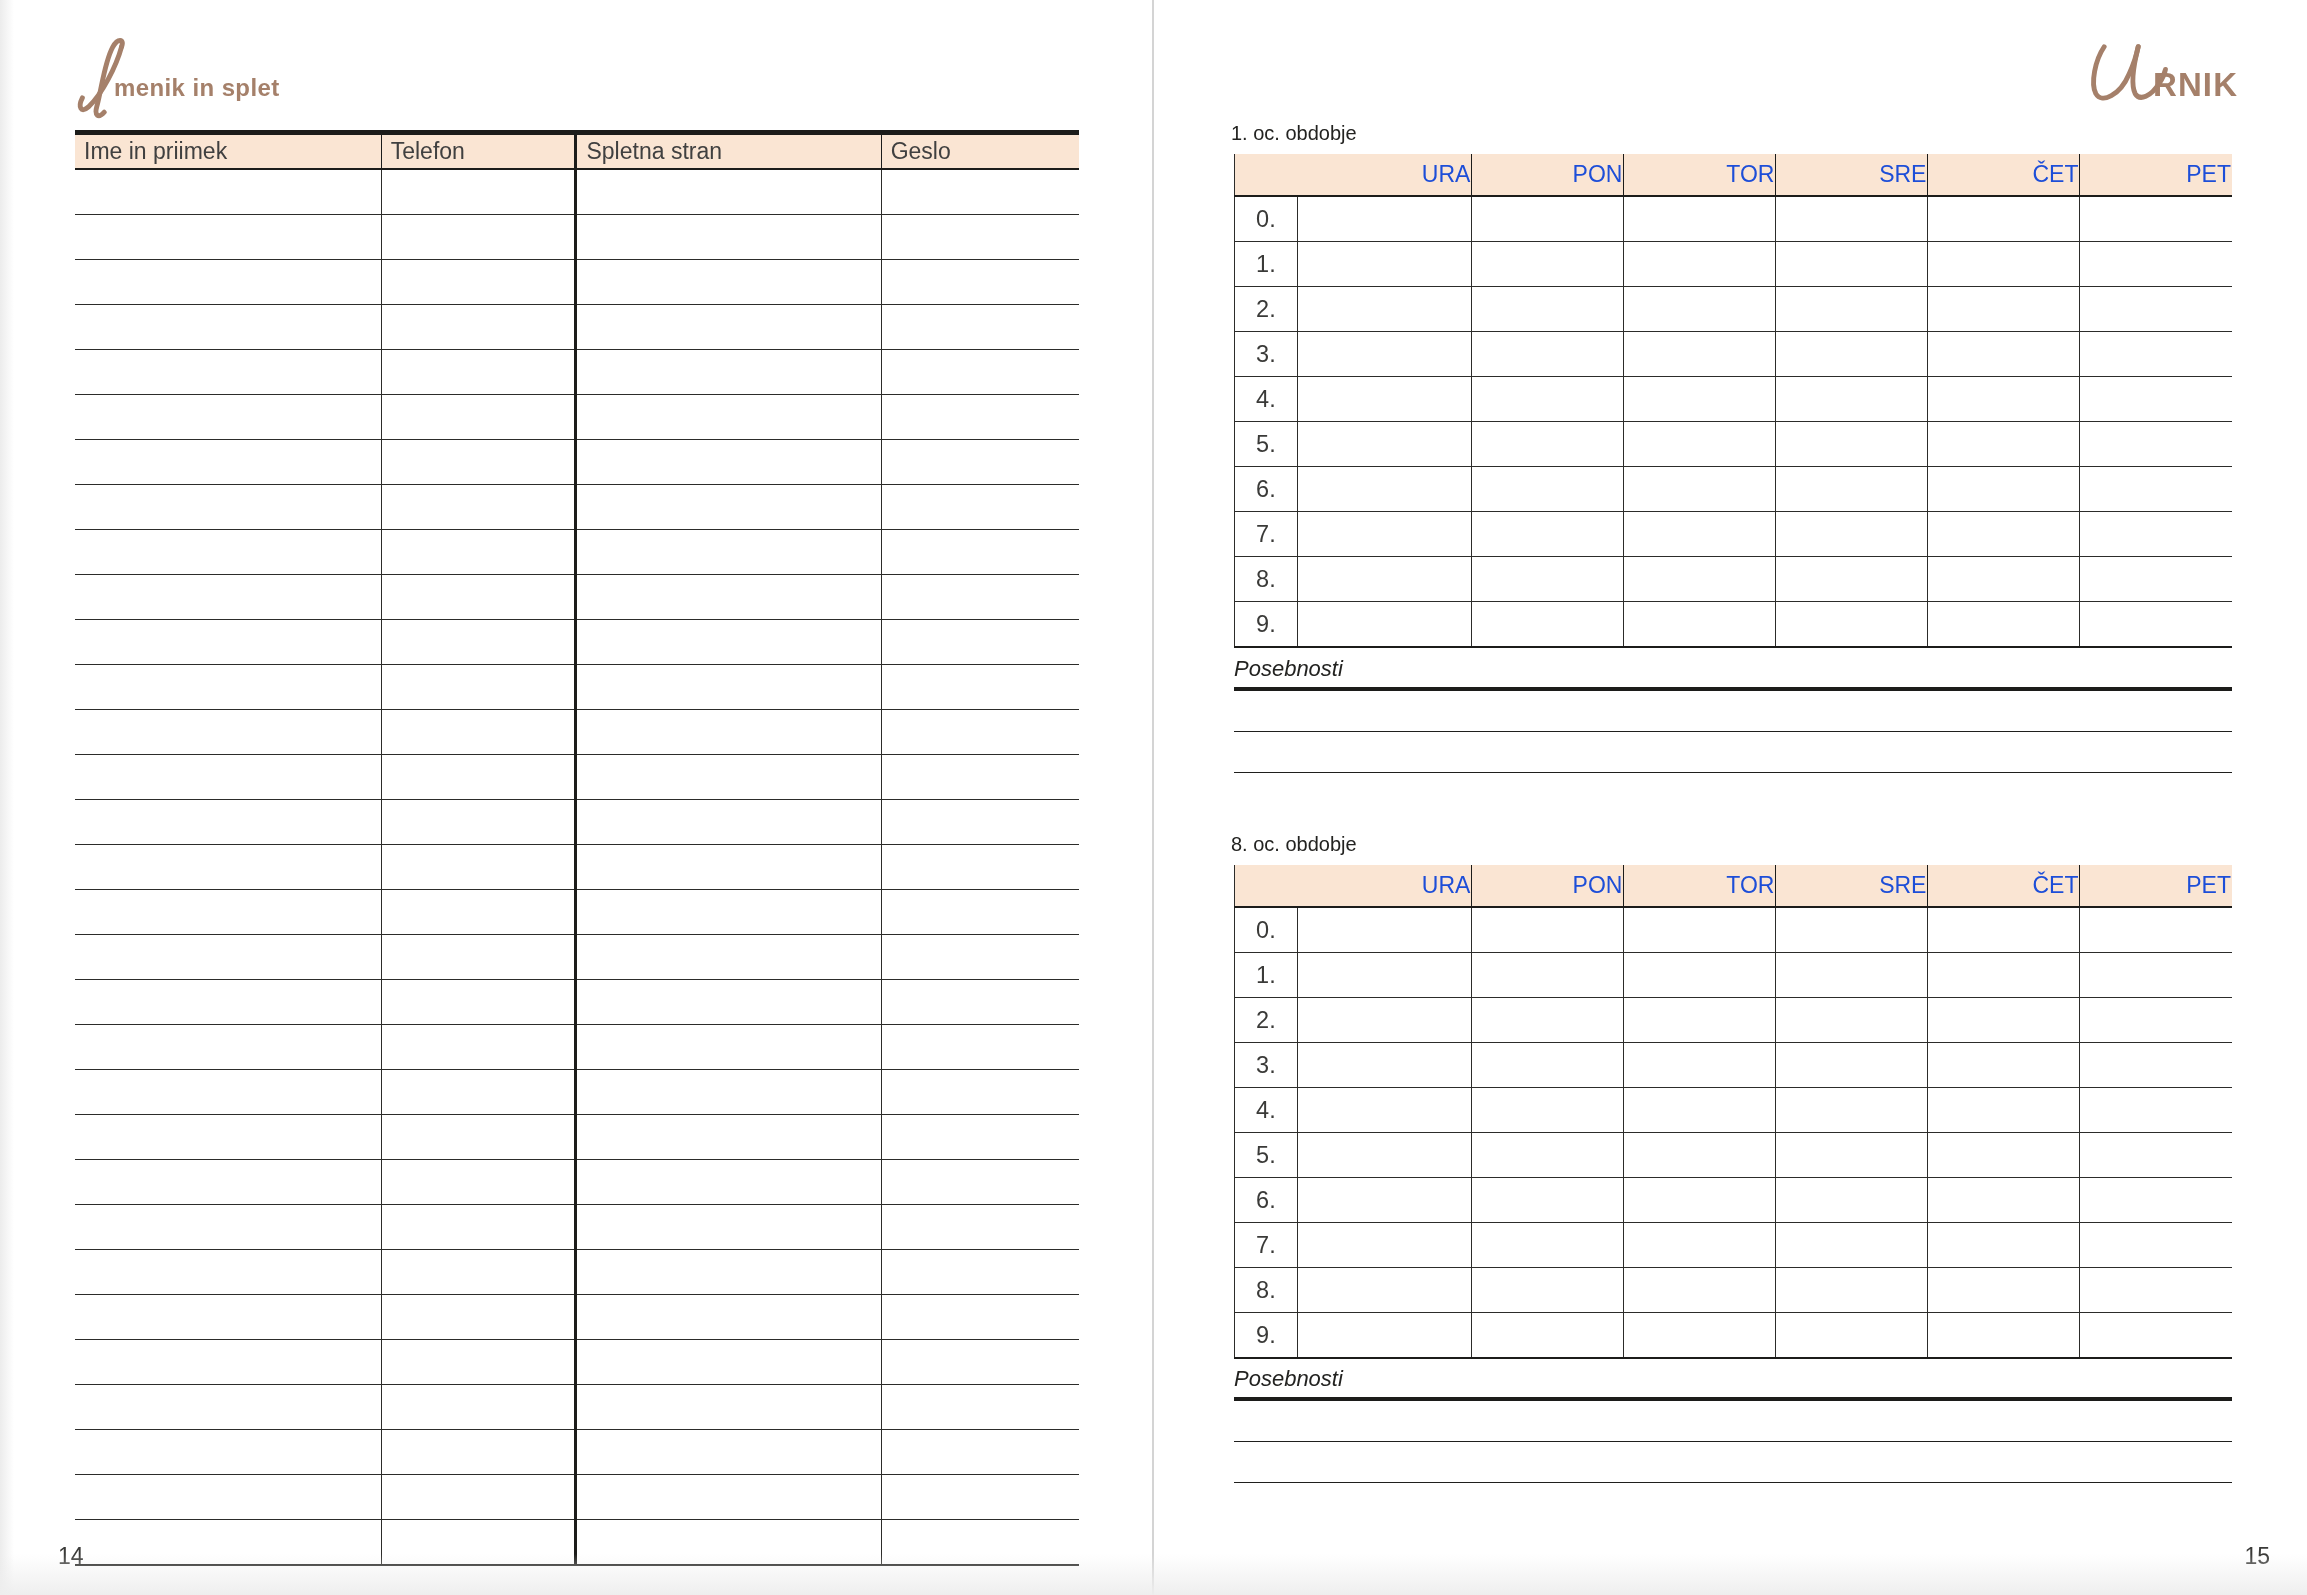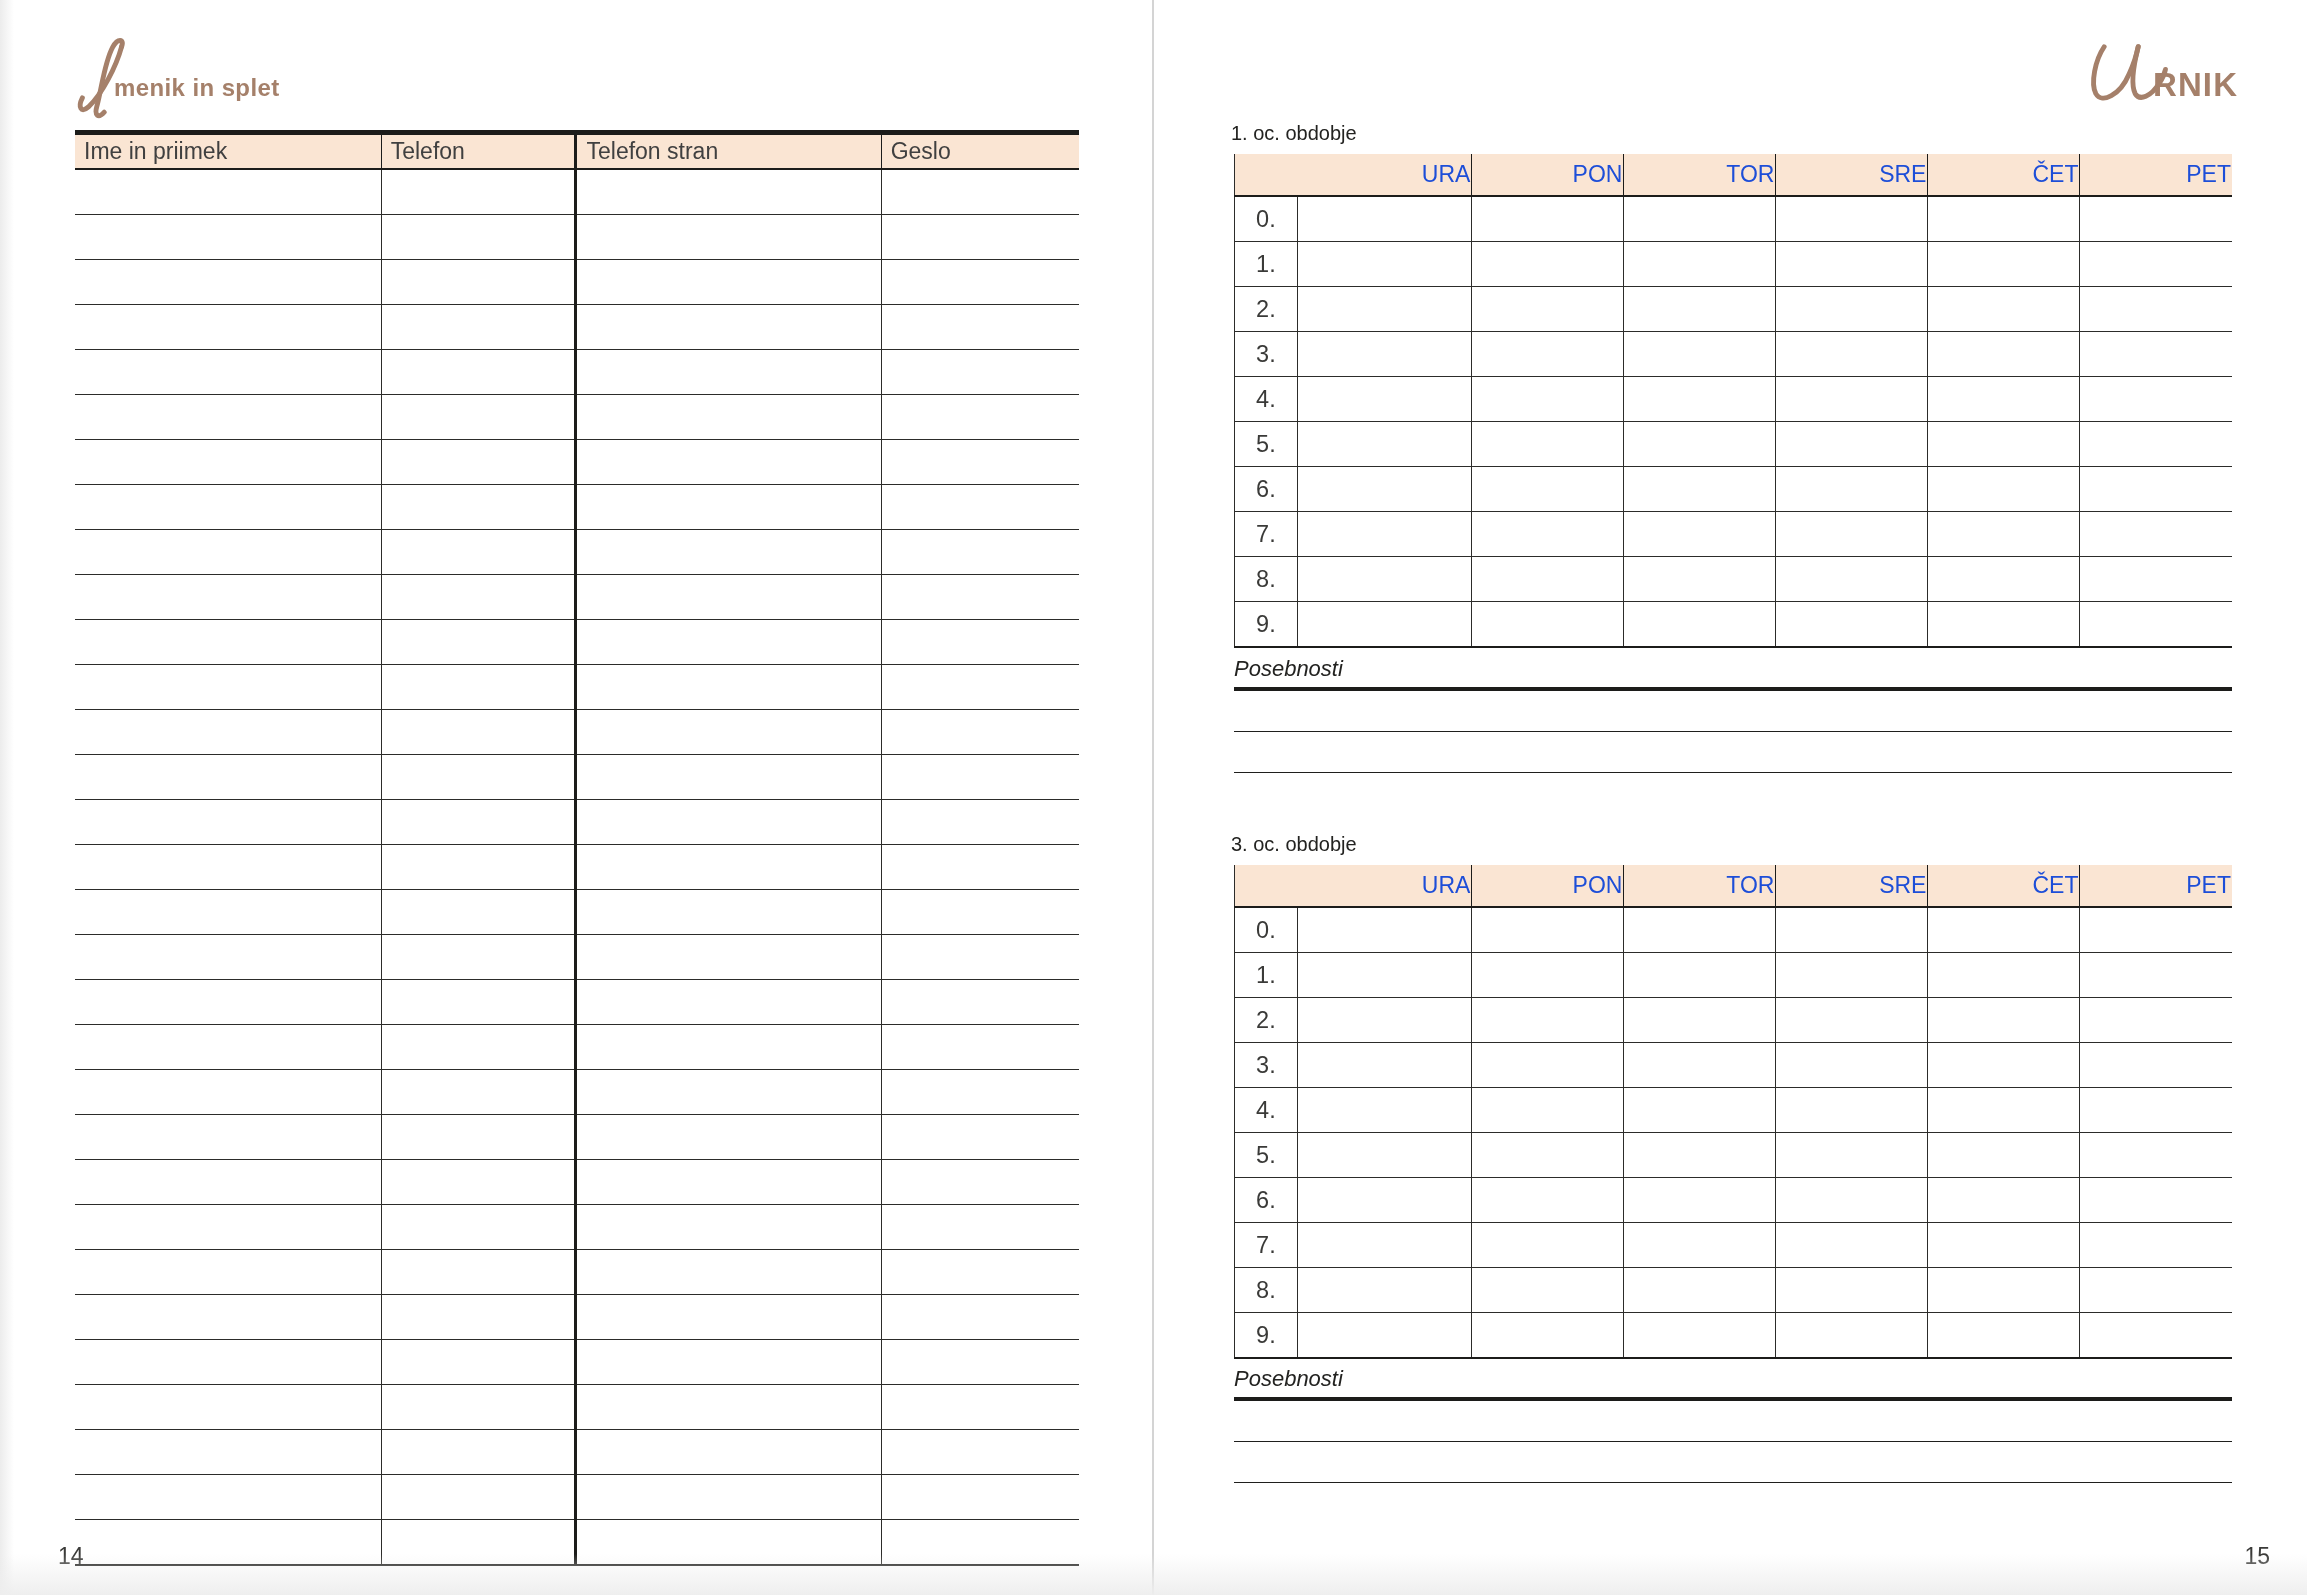--- a/index.html
+++ b/index.html
@@ -98,21 +98,21 @@
       <colgroup>
         <col style="width:30.5%">
           <col style="width:19.4%">
           <col style="width:30.4%">
           <col style="width:19.7%">
       </colgroup>
       <thead>
         <tr>
           <th>Ime in priimek</th>
           <th>Telefon</th>
-          <th>Telefon stran</th>
+          <th>Spletna stran</th>
           <th>Geslo</th>
         </tr>
       </thead>
       <tbody id="contacts-body">
           <tr>
             <td></td>
             <td></td>
             <td></td>
             <td></td>
           </tr>
@@ -430,21 +430,21 @@
         </tbody>
     </table>
 
     <div class="notes" style="top:655px">
       <div class="notes-label">Posebnosti</div>
       <div class="notes-rule-thick"></div>
       <div class="note-line"></div>
       <div class="note-line"></div>
     </div>
 
-    <div class="sched-label" style="top:831px">3. oc. obdobje</div>
+    <div class="sched-label" style="top:831px">8. oc. obdobje</div>
 
     <table class="sched" style="top:865px">
       <colgroup>
         <col style="width:6.3%">
           <col style="width:17.5%">
         <col style="width:15.24%">
           <col style="width:15.24%">
           <col style="width:15.24%">
         <col style="width:15.24%">
           <col style="width:15.24%">

